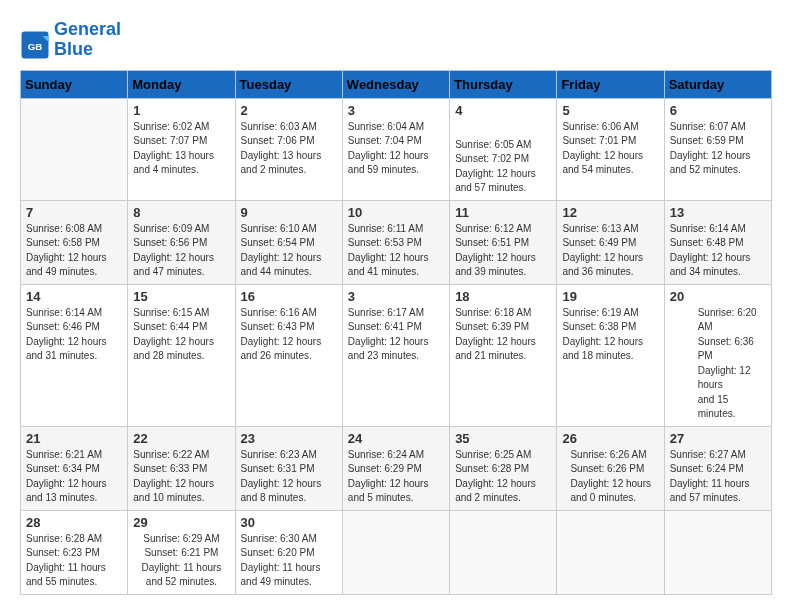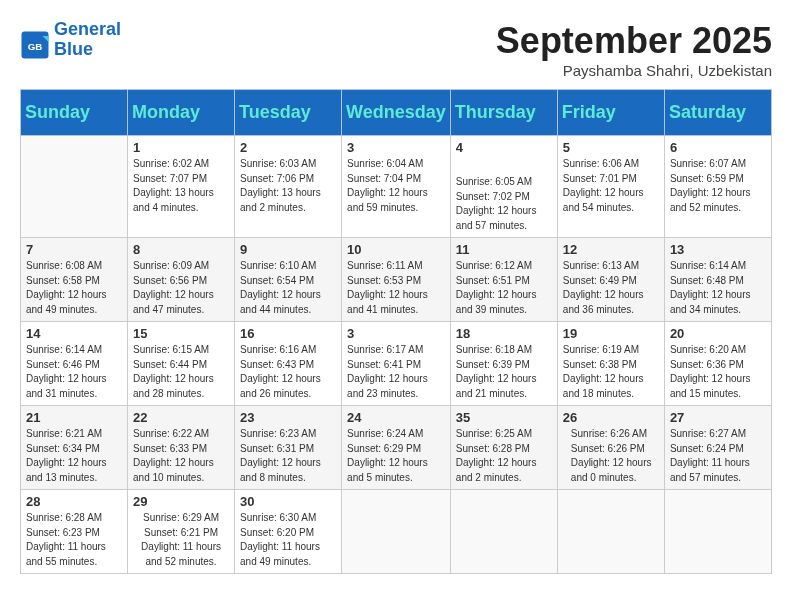--- a/index.html
+++ b/index.html
@@ -45,24 +45,24 @@
     .location {
       font-size: 15px;
       color: #444;
     }
     table {
       width: 100%;
       border-collapse: collapse;
     }
     thead tr th {
       background-color: #1a6bbf;
-      color: #5eead4;
-      font-size: 18px;
+      color: #000000;
+      font-size: 13px;
       font-weight: bold;
-      padding: 12px 4px;
+      padding: 6px 4px;
       text-align: left;
       border: 1px solid #b0c4de;
     }
     tbody tr td {
       border: 1px solid #ccc;
       vertical-align: top;
       padding: 4px 5px;
       width: 107px;
       min-height: 80px;
       font-size: 10.5px;
@@ -99,24 +99,20 @@
       <text x="20" y="26" font-size="13" font-weight="bold" fill="white" text-anchor="middle" font-family="Arial">GB</text>
       <polygon points="30,8 38,8 38,16" fill="#4fc3f7"></polygon>
     </svg>
     <div>
       <div class="logo-text">
         <span>General</span><br>
         <span style="color:#1a6bbf">Blue</span>
       </div>
     </div>
   </div>
-  <div class="title-block">
-    <div class="month-title">September 2025</div>
-    <div class="location">Payshamba Shahri, Uzbekistan</div>
-  </div>
 </div>
 
 <table>
   <thead>
     <tr id="weekday-header">
     <th>Sunday</th>
         <th>Monday</th>
         <th>Tuesday</th>
         <th>Wednesday</th>
         <th>Thursday</th>
@@ -259,21 +255,21 @@
         </td>
         <td>
           <span class="day-number">19</span>
           <div class="cell-info" style="white-space: pre-line;">Sunrise: 6:19 AM
 Sunset: 6:38 PM
 Daylight: 12 hours
 and 18 minutes.</div>
         </td>
         <td>
           <span class="day-number">20</span>
-          <div class="cell-info" style="white-space: pre-line;">Sunrise: 6:20 AM
+          <div class="cell-info" style="white-space: pre-line; margin-left: 28px;">Sunrise: 6:20 AM
 Sunset: 6:36 PM
 Daylight: 12 hours
 and 15 minutes.</div>
         </td>
       </tr>
       <tr>
         <td>
           <span class="day-number">21</span>
           <div class="cell-info" style="white-space: pre-line;">Sunrise: 6:21 AM
 Sunset: 6:34 PM

